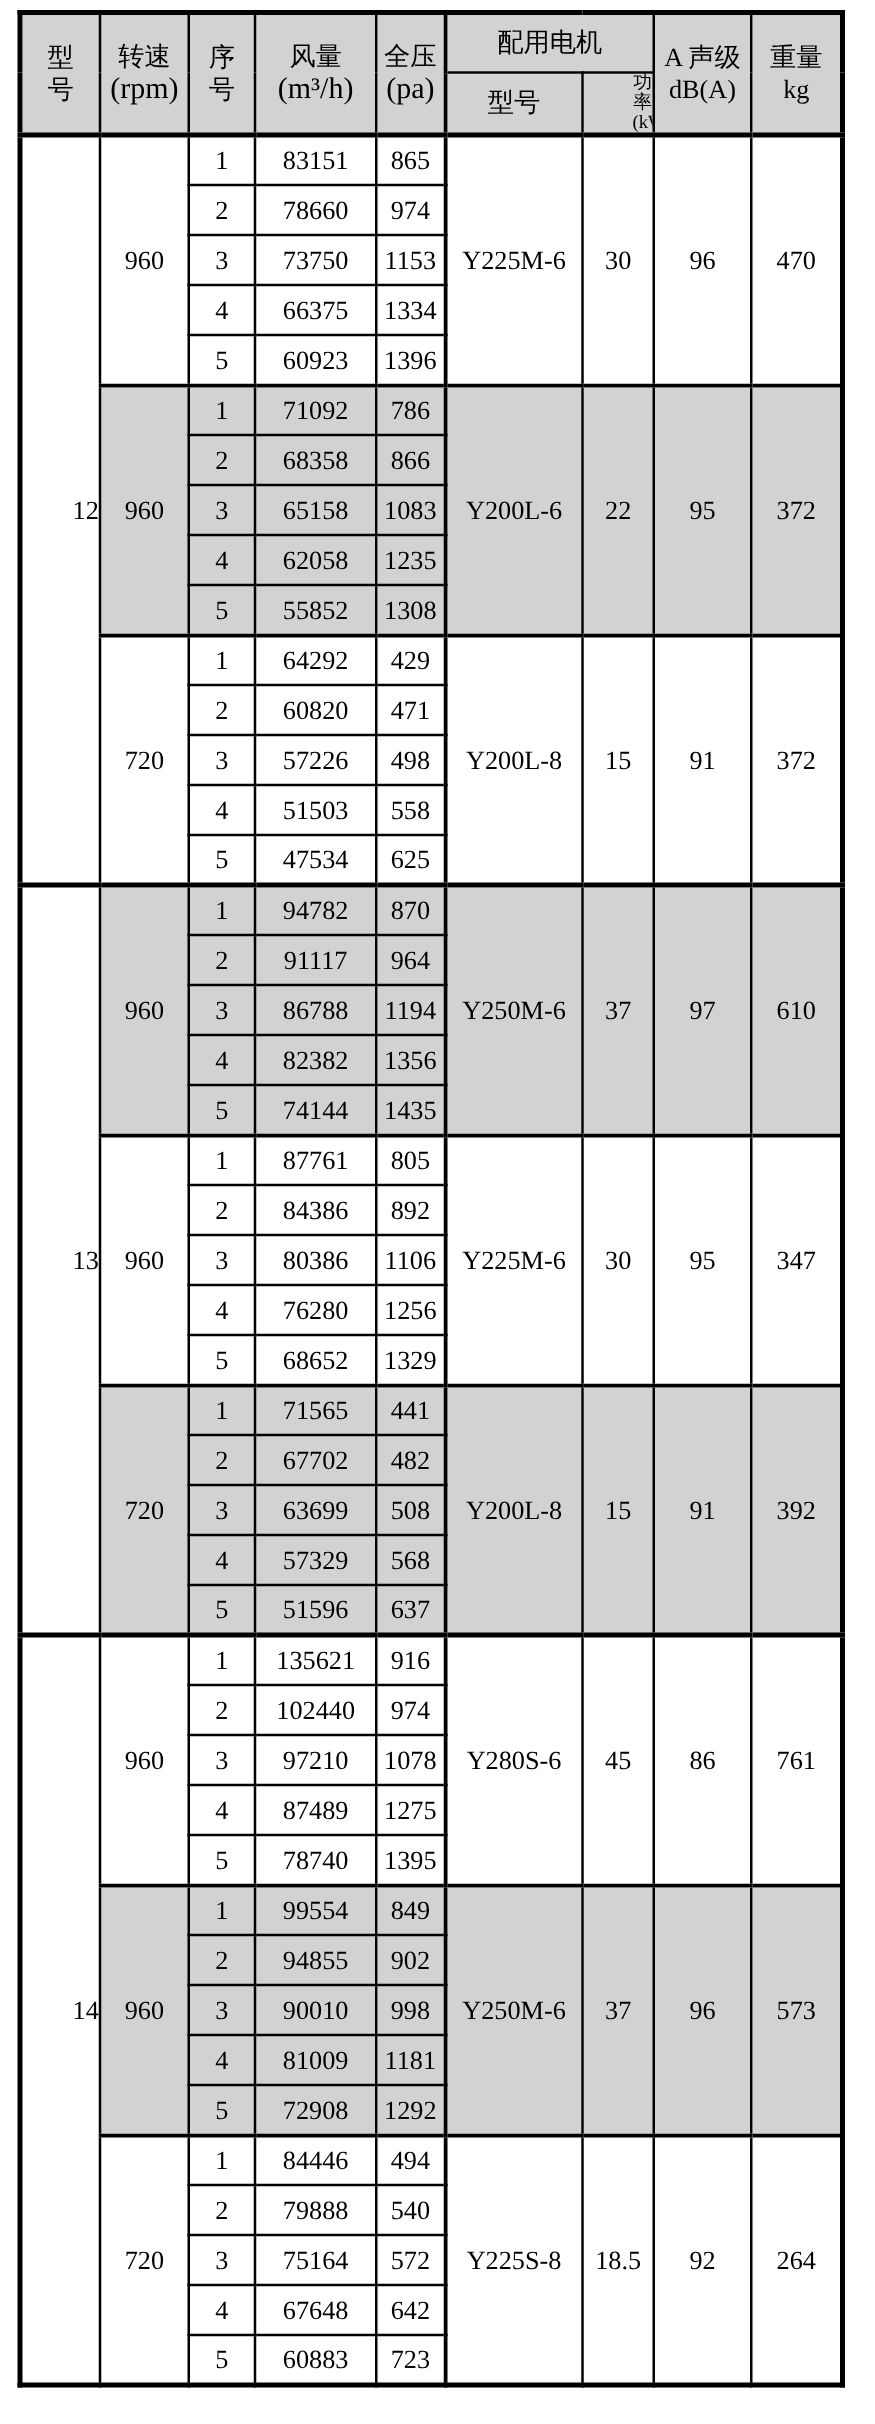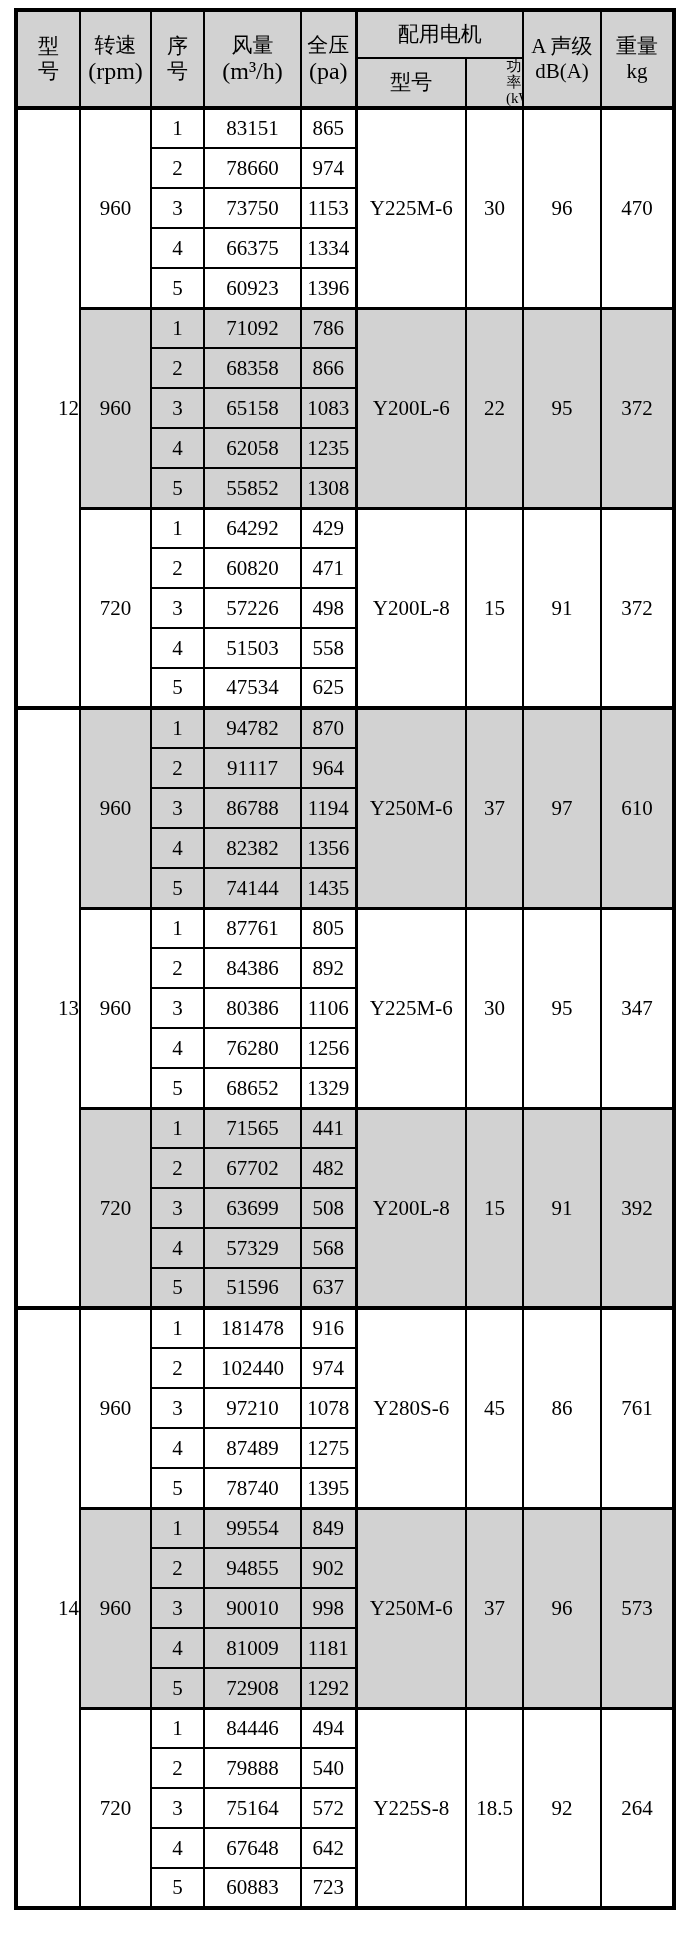--- a/index.html
+++ b/index.html
@@ -296,21 +296,21 @@
         </tr>
         <tr>
           <td class="shade">5</td>
           <td class="shade">51596</td>
           <td class="shade">637</td>
         </tr>
         <tr class="model-start">
           <td rowspan="15" class="model-col">14</td>
           <td rowspan="5">960</td>
           <td>1</td>
-          <td>181478</td>
+          <td>135621</td>
           <td>916</td>
           <td rowspan="5" class="motor-col">Y280S-6</td>
           <td rowspan="5">45</td>
           <td rowspan="5">86</td>
           <td rowspan="5">761</td>
         </tr>
         <tr>
           <td>2</td>
           <td>102440</td>
           <td>974</td>

